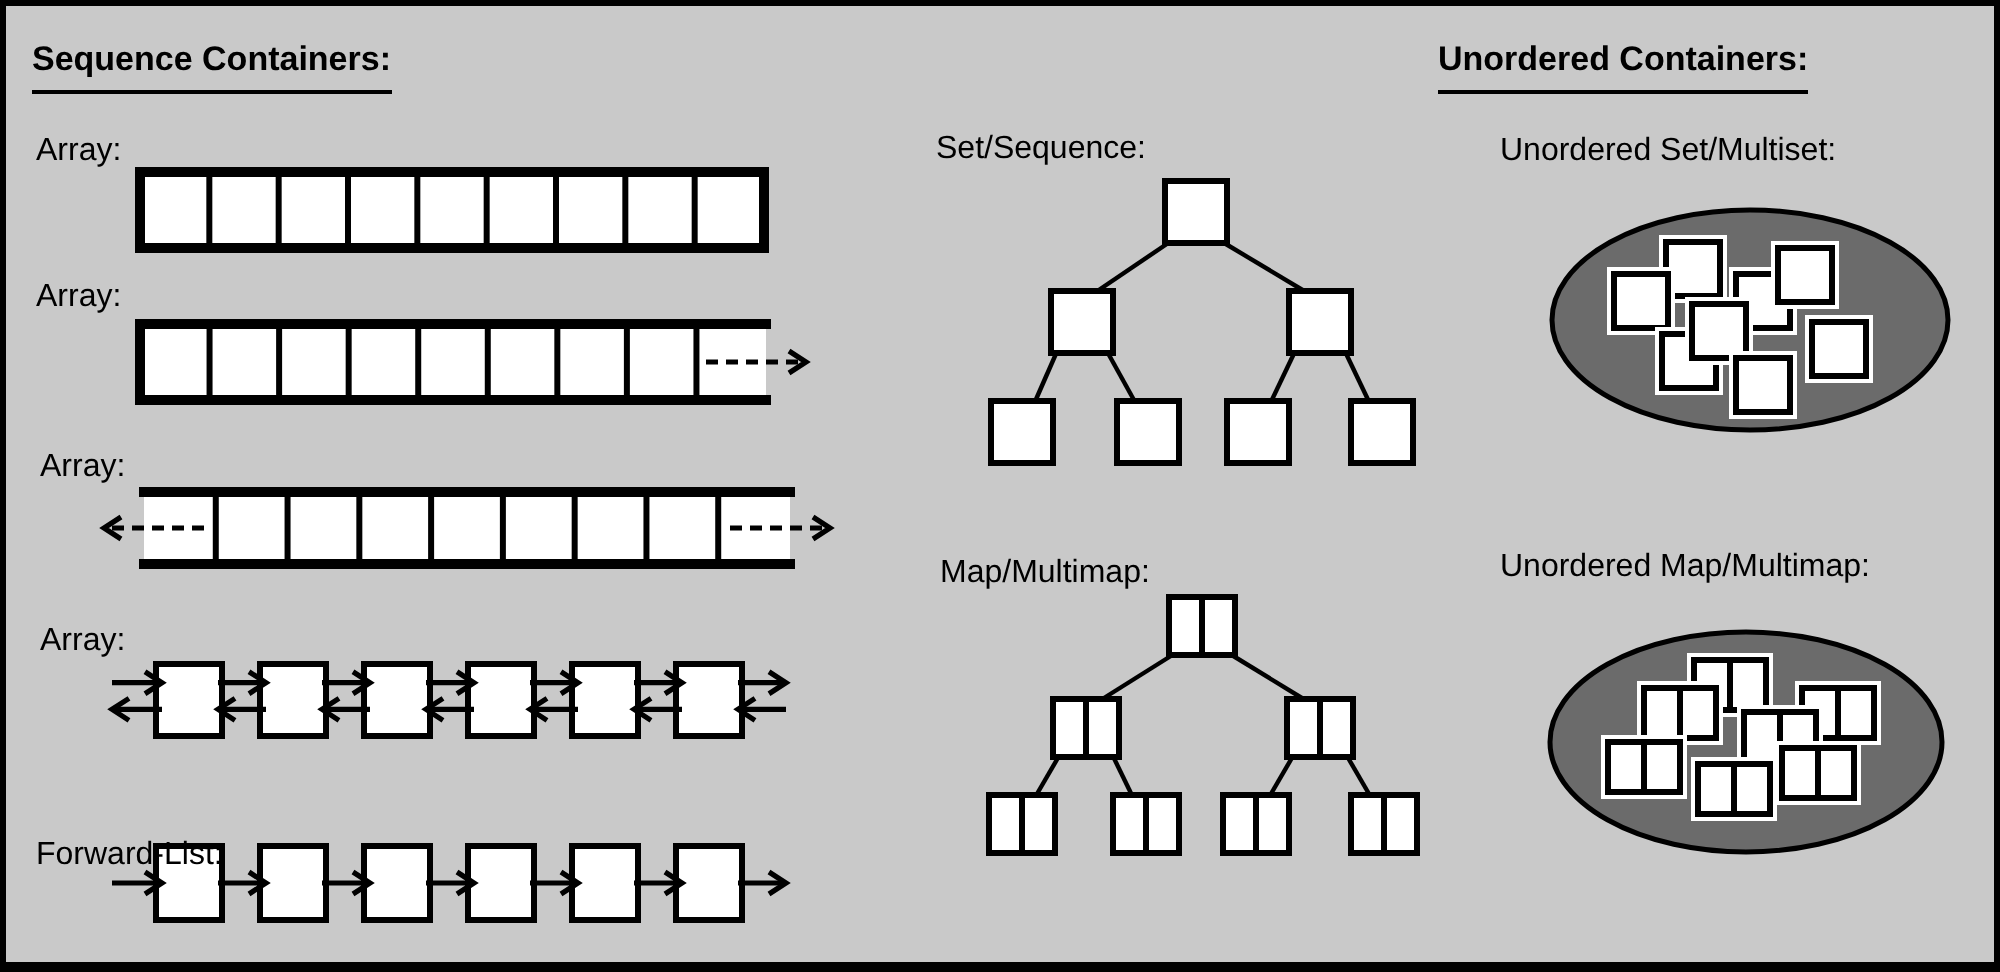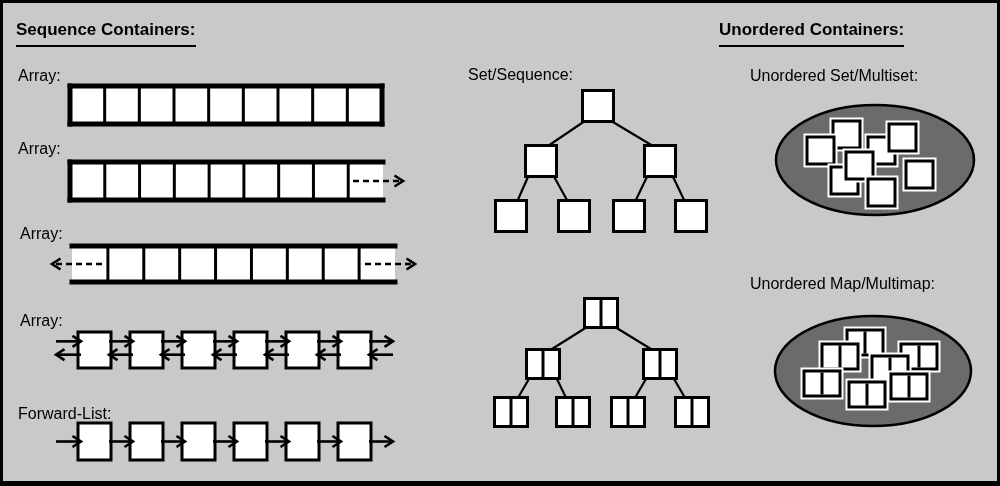--- a/index.html
+++ b/index.html
@@ -217,20 +217,21 @@
       </g>
     </svg>
 
   <div class="hdr" style="left:16px;top:20px">Sequence Containers:</div>
   <div class="hdr" style="left:719px;top:20px">Unordered Containers:</div>
 
   <div class="lbl" style="left:18px;top:67px">Array:</div>
   <div class="lbl" style="left:18px;top:140px">Array:</div>
   <div class="lbl" style="left:20px;top:225px">Array:</div>
   <div class="lbl" style="left:20px;top:312px">Array:</div>
-  <div class="lbl" style="left:18px;top:405px">Forward-List:</div>
+  <div class="lbl" style="left:18px;top:419px">Forward-List:</div>
 
   <div class="lbl" style="left:468px;top:66px">Set/Sequence:</div>
+  <div class="lbl" style="left:470px;top:278px">Map/Multimap:</div>
 
   <div class="lbl" style="left:750px;top:275px">Unordered Map/Multimap:</div>
   <div class="lbl" style="left:750px;top:67px">Unordered Set/Multiset:</div>
 
 </div>
 
 </body></html>

